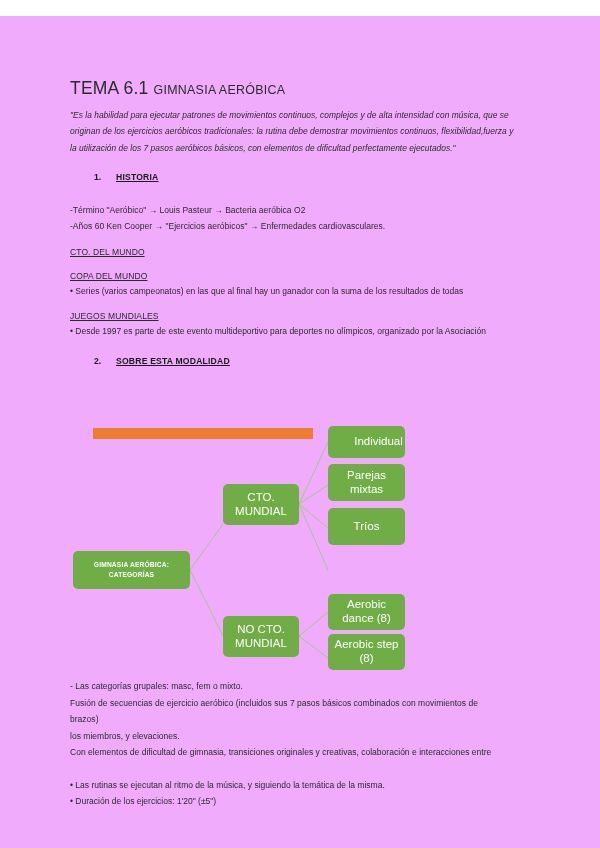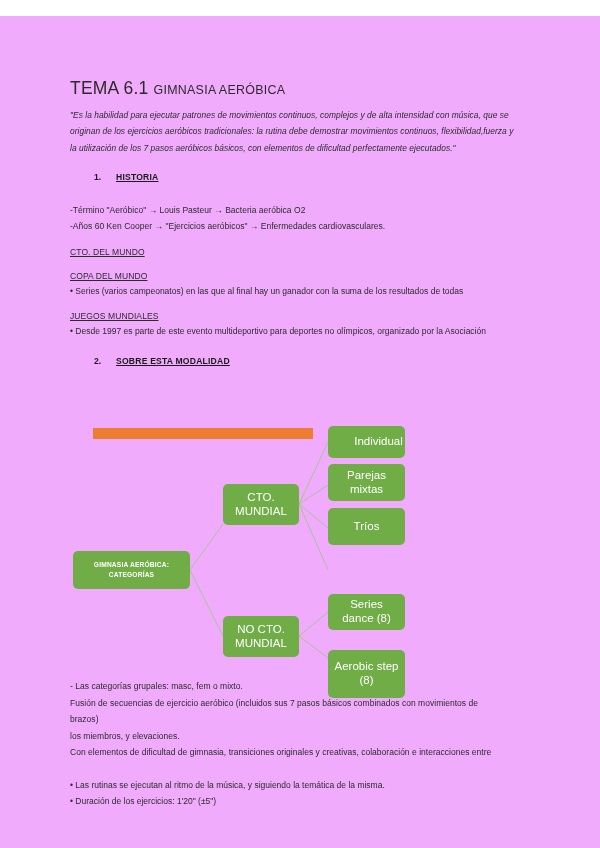--- a/index.html
+++ b/index.html
@@ -271,26 +271,26 @@
       </div>
     </div>
 
     <div class="node right" style="top:88px; height:37px;justify-content:center;">
       <div><span>Tríos</span></div>
     </div>
 
 
     <div class="node right" style="top:174px; height:36px;">
       <div>
-        <span>Series</span><br>
+        <span>Aerobic</span><br>
         <span>dance (8)</span>
       </div>
     </div>
 
-    <div class="node right" style="top:214px; height:48px;margin-top:16px;">
+    <div class="node right" style="top:214px; height:36px;">
       <div>
         <span>Aerobic step</span><br>
         <span>(8)</span>
       </div>
     </div>
 
   </div>
 
   <div class="footer-block">
     <p class="body-line">- Las categorías grupales: masc, fem o mixto.</p>

